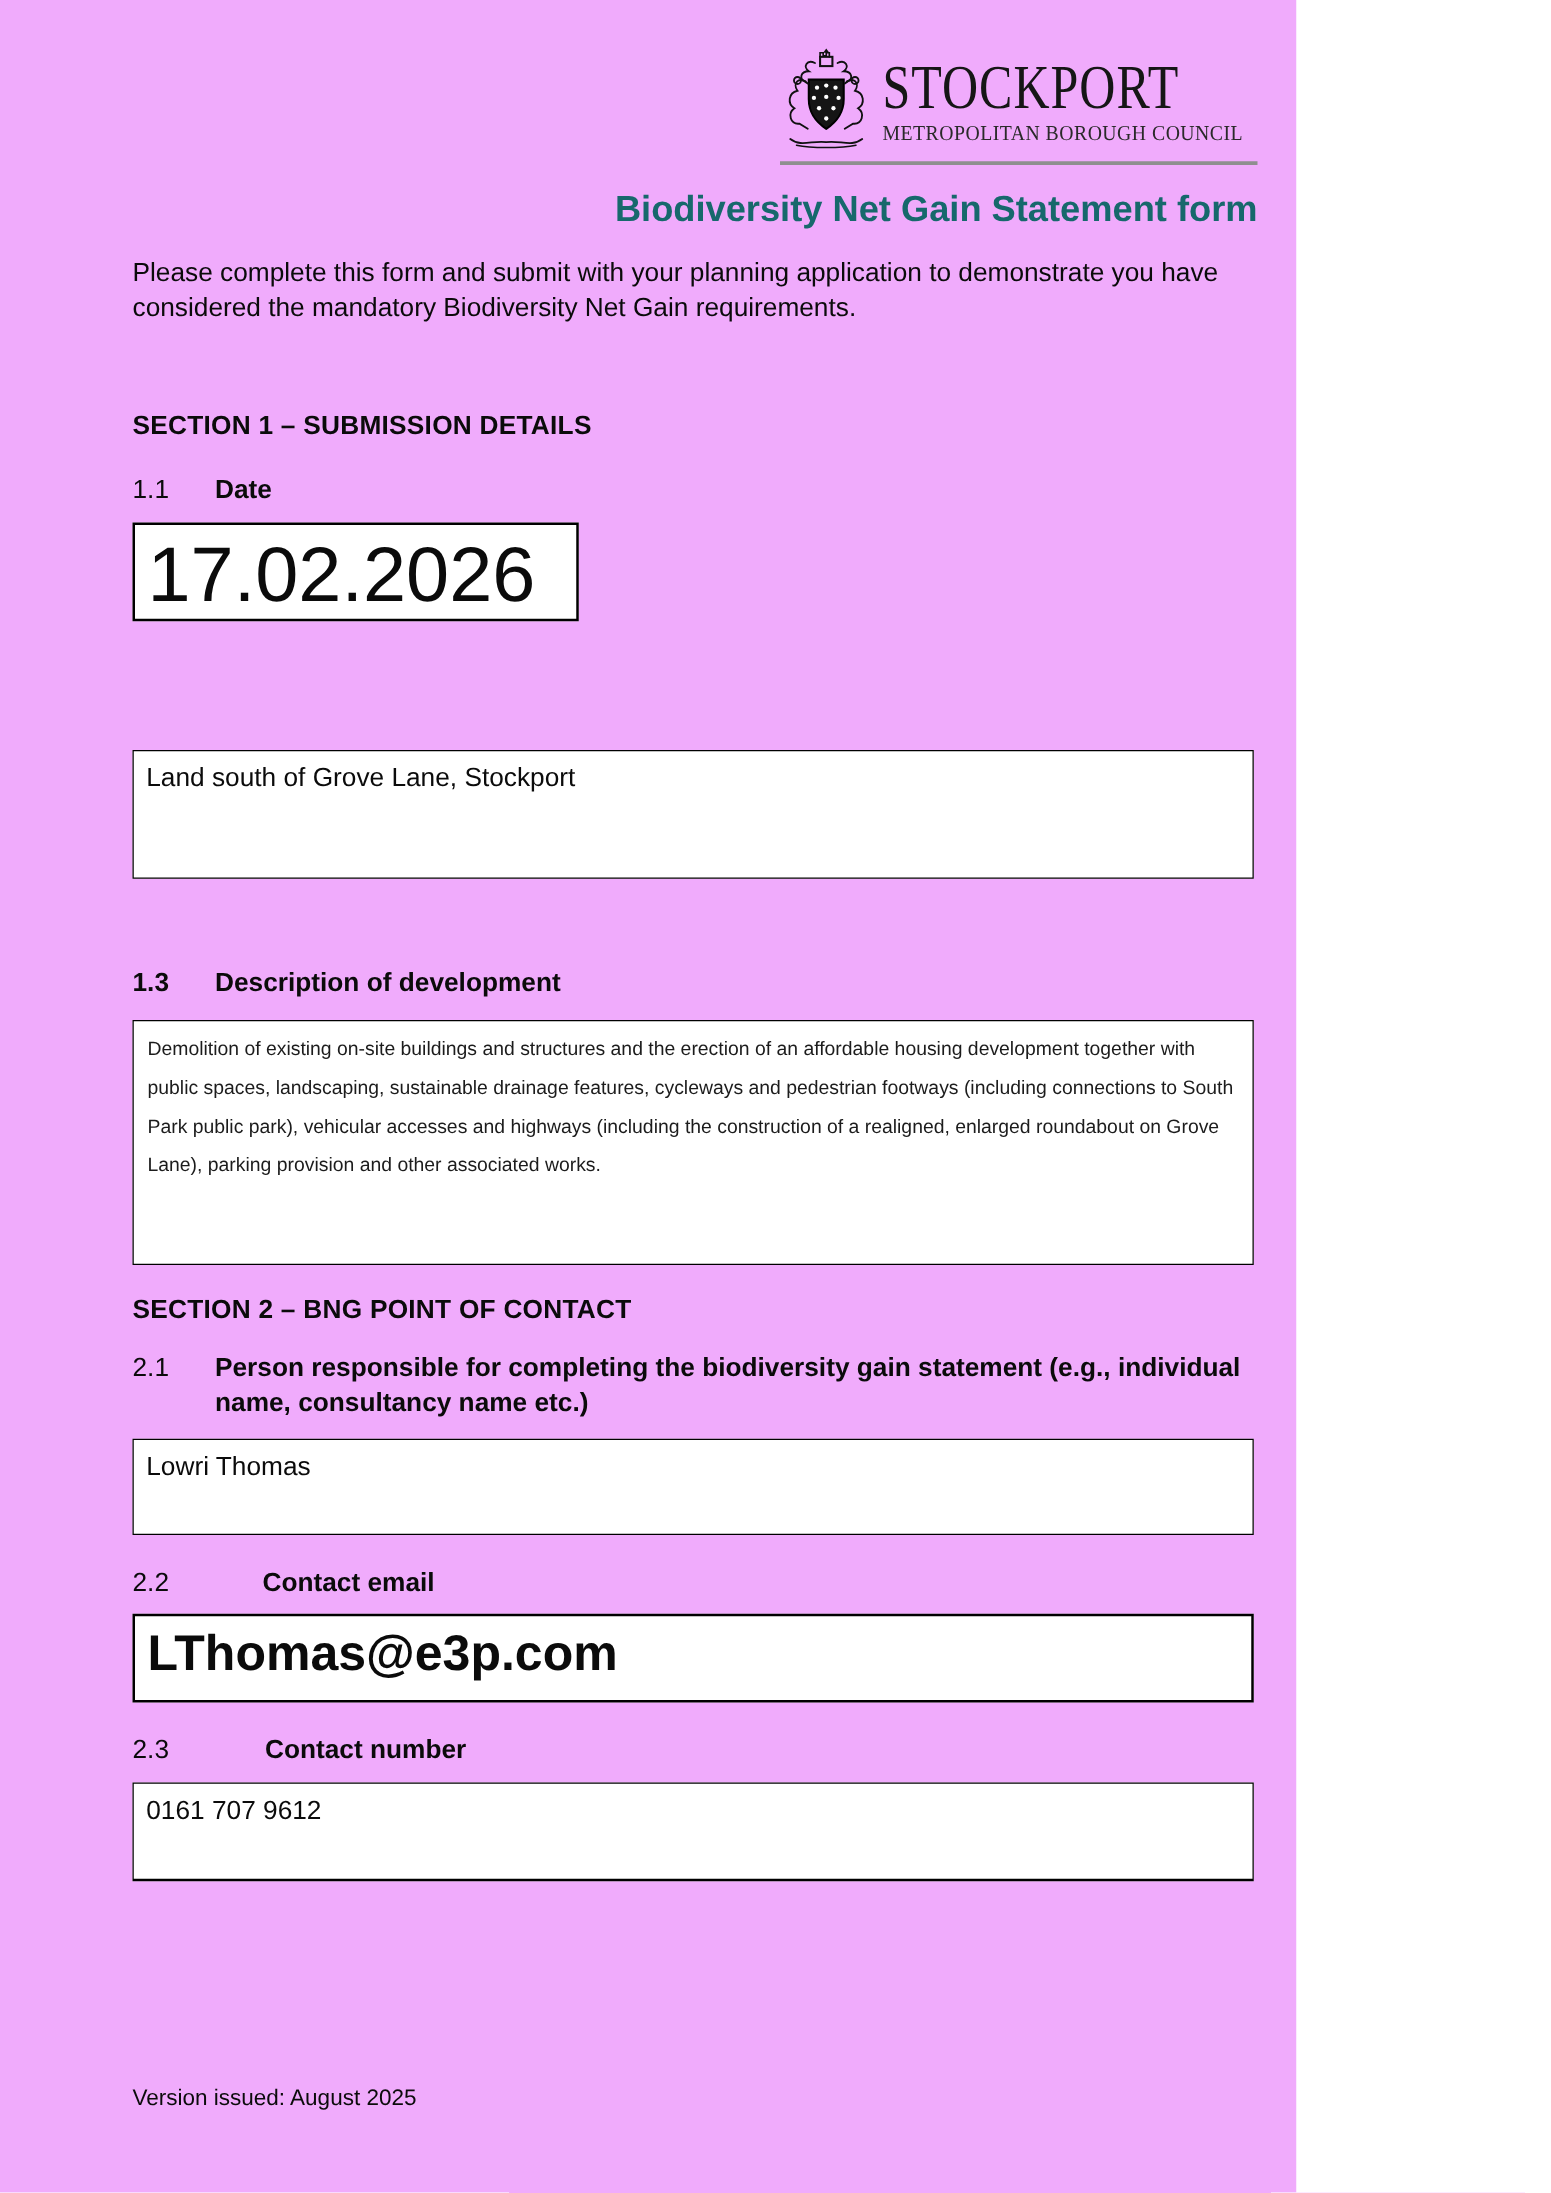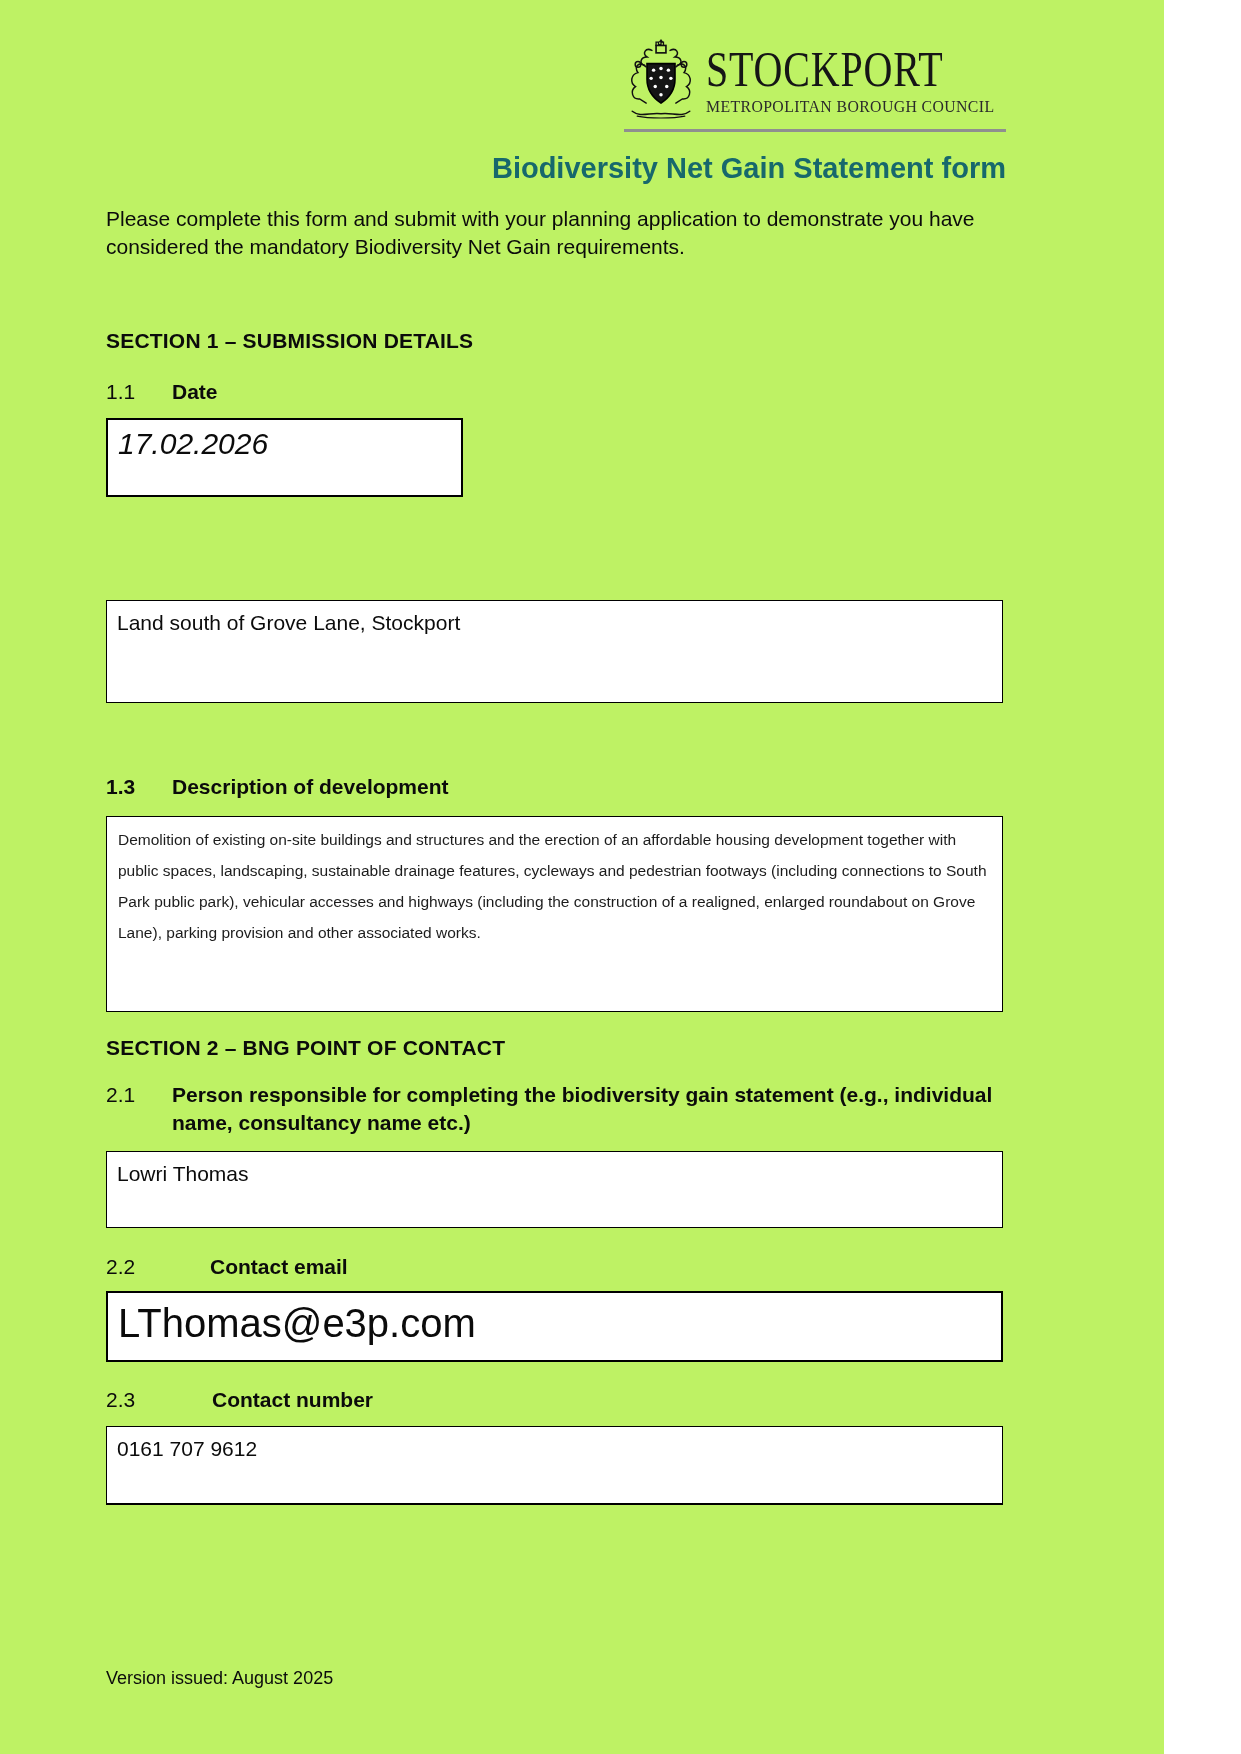--- a/index.html
+++ b/index.html
@@ -1,19 +1,19 @@
 <!DOCTYPE html>
 <html><head>
 <meta charset="utf-8">
 <style>
   html,body { margin:0; padding:0; background:#ffffff; }
   .page {
     position:relative;
-    width:1164px; height:1754px;
-    background:#bef264;
+    width:1037px; height:1754px;
+    background:#f0abfc;
     font-family:"Liberation Sans","DejaVu Sans",sans-serif;
     color:#0b0b0b;
     overflow:hidden;
   }
   .abs { position:absolute; }
 
   
   .logo {
     left:624px; top:32px; width:382px; height:100px;
     display:flex; align-items:flex-start; gap:8px;
@@ -54,21 +54,21 @@
 
   
   .box {
     position:absolute;
     border:2px solid #000;
     background:#fff;
     box-sizing:border-box;
     padding:8px 10px;
   }
   .box-text { font-size:21px; line-height:1.3; display:block; }
-  .box-text.xl-date  { font-size:30px; line-height:1.05;font-style:italic; }
+  .box-text.xl-date  { font-size:62px; line-height:1.05; }
   .box-text.xl-email { font-size:40px; line-height:1.1; }
   .box-text.small {
     font-size:15.5px; line-height:31px; color:#1c1c1c;
   }
   .thick-bottom { border-bottom-width:3px; }
 
   .footer-note {
     left:106px; top:1668px;
     font-size:18px; color:#0b0b0b;
   }
@@ -153,21 +153,21 @@
     <span class="lab" style="max-width:860px;">Person responsible for completing the biodiversity gain statement (e.g., individual name, consultancy name etc.)</span>
   </div>
   <div class="box" style="left:106px; top:1151px; width:897px; height:77px; border-width:1.5px;">
     <span class="box-text">Lowri Thomas</span>
   </div>
 
   <div class="abs label-row" style="left:106px; top:1253px; width:900px;gap:38px;">
     <span class="num">2.2</span>
     <span class="lab">Contact email</span>
   </div>
-  <div class="box" style="left:106px; top:1291px; width:897px; height:71px;">
+  <div class="box" style="left:106px; top:1291px; width:897px; height:71px;font-weight:bold;">
     <span class="box-text xl-email">LThomas@e3p.com</span>
   </div>
 
   <div class="abs label-row" style="left:106px; top:1386px; width:900px;gap:40px;">
     <span class="num">2.3</span>
     <span class="lab">Contact number</span>
   </div>
   <div class="box" style="left:106px; top:1426px; width:897px; height:79px; border-width:1.5px; border-bottom-width:2.5px;">
     <span class="box-text">0161 707 9612</span>
   </div>

